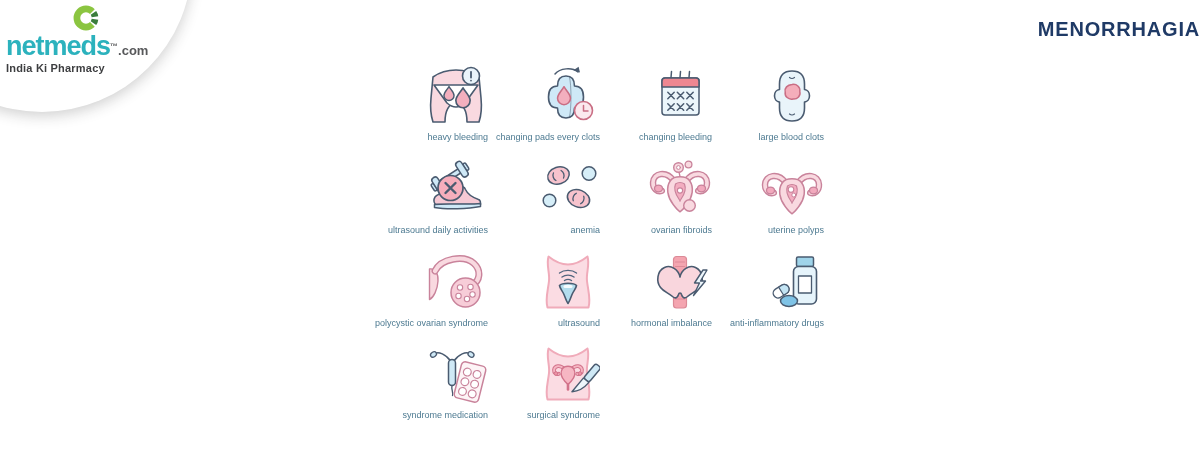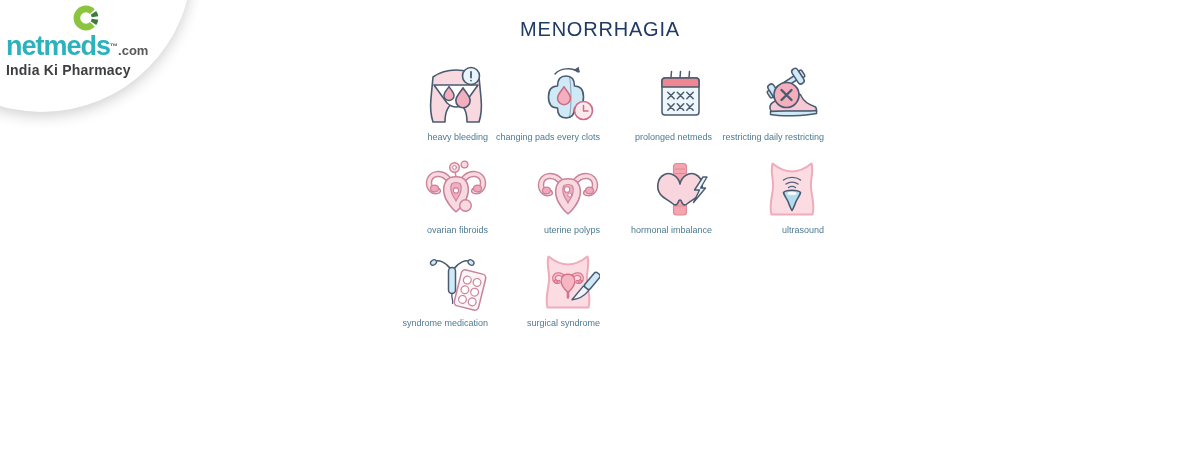--- a/index.html
+++ b/index.html
@@ -14,26 +14,26 @@
     position:absolute;left:-108px;top:-188px;width:300px;height:300px;
     border-radius:50%;background:#fff;box-shadow:0 4px 14px rgba(40,40,40,.22);
     z-index:1;
   }
   .logo-content{position:absolute;left:6px;top:3px;width:160px;text-align:left;z-index:2;}
   .logo-content svg{display:block;margin:0 auto;}
   .brand-line{line-height:1;margin-top:0px;white-space:nowrap;}
   .brand{font-size:27px;font-weight:700;color:#2cb2bd;letter-spacing:-1px;}
   .tm{font-size:8px;color:#57585a;vertical-align:super;font-weight:700;}
   .tld{font-size:13px;color:#57585a;font-weight:700;}
-  .tagline{font-size:14px;color:#3d3e40;font-weight:700;margin-top:2px;letter-spacing:.2px;}
+  .tagline{font-size:11px;color:#3d3e40;font-weight:700;margin-top:2px;letter-spacing:.2px;}
 
   
   .title{
-    position:absolute;top:18px;left:0;width:100%;text-align:center;
-    font-size:20px;font-weight:400;color:#1f3a66;letter-spacing:.8px;
+    position:absolute;top:18px;left:0;width:100%;text-align:right;
+    font-size:20px;font-weight:700;color:#1f3a66;letter-spacing:.8px;
   }
 
   
   .grid{
     position:absolute;top:64px;left:50%;transform:translateX(-50%);
     display:grid;grid-template-columns:repeat(4,112px);row-gap:14px;column-gap:0;
   }
   .cell{width:112px;display:flex;flex-direction:column;align-items:flex-end;}
   .icon-box{width:64px;height:64px;}
   .icon-box svg{width:64px;height:64px;display:block;}
@@ -116,45 +116,77 @@
               <path d="M19.8 28.3 L26.2 34.7 M26.2 28.3 L19.8 34.7"></path>
               <path d="M29.3 28.3 L35.7 34.7 M35.7 28.3 L29.3 34.7"></path>
               <path d="M38.8 28.3 L45.2 34.7 M45.2 28.3 L38.8 34.7"></path>
               <path d="M19.8 39.8 L26.2 46.2 M26.2 39.8 L19.8 46.2"></path>
               <path d="M29.3 39.8 L35.7 46.2 M35.7 39.8 L29.3 46.2"></path>
               <path d="M38.8 39.8 L45.2 46.2 M45.2 39.8 L38.8 46.2"></path>
             </g>
           </g>
         </svg>
       </div>
-      <div class="cell-label">prolonged netmeds</div>
-    </div>
-
+      <div class="cell-label">changing bleeding</div>
+    </div>
+
+    <div class="cell">
+      <div class="icon-box">
+        <svg viewBox="0 0 64 64">
+          <g stroke="#4a5b70" stroke-width="1.6" stroke-linecap="round" stroke-linejoin="round">
+            <path d="M32 7 C40.5 7 44.5 12 44.5 20 L44.5 25.5 C47.5 25.8 49.5 28.5 49.5 31.8 C49.5 35.1 47.5 37.8 44.5 38.1 L44.5 44 C44.5 52 40.5 57 32 57 C23.5 57 19.5 52 19.5 44 L19.5 38.1 C16.5 37.8 14.5 35.1 14.5 31.8 C14.5 28.5 16.5 25.8 19.5 25.5 L19.5 20 C19.5 12 23.5 7 32 7 Z" fill="#e9f4fa"></path>
+            <path d="M32 20.5 C36.5 19.5 40.5 23 39.8 27.5 C41 31.5 37.5 35.5 33 35 C28.5 36 24.5 32.5 25.2 28 C24.2 24 27.5 20.8 32 20.5 Z" fill="#f4aebb" stroke="#c96e84" stroke-width="1.5"></path>
+            <path d="M29.5 13.5 Q32 15.5 34.5 13.5" fill="none" stroke-width="1.2"></path>
+            <path d="M29.5 50 Q32 52 34.5 50" fill="none" stroke-width="1.2"></path>
+          </g>
+        </svg>
+      </div>
+      <div class="cell-label">large blood clots</div>
+    </div>
 
     <div class="cell">
       <div class="icon-box">
         <svg viewBox="0 0 64 64">
           <g stroke="#4a5b70" stroke-width="1.5" stroke-linecap="round" stroke-linejoin="round">
             <g transform="rotate(-33 26 20)">
               <rect x="5.5" y="16" width="3" height="8" rx="1.5" fill="#cfe9f7"></rect>
               <rect x="43.5" y="16" width="3" height="8" rx="1.5" fill="#cfe9f7"></rect>
               <rect x="14" y="17.5" width="24" height="5" fill="#cfe9f7"></rect>
               <rect x="8.5" y="11.5" width="6.5" height="17" rx="3" fill="#cfe9f7"></rect>
               <rect x="37" y="11.5" width="6.5" height="17" rx="3" fill="#cfe9f7"></rect>
             </g>
             <path d="M11 40 C14 36 20 36.5 25 35.5 C29 34.8 33 32.5 36 30.5 C38.5 29 40.5 30 41.5 32.5 C43.5 37 49 40.5 54.5 42.5 C56 43 56.5 44.5 56.5 46 L56.5 47.5 L11.5 47.5 C9.5 45 9.5 42.5 11 40 Z" fill="#f6c9d4"></path>
             <path d="M10.5 47.5 C22 46 44 48 56.5 46.5 L56.5 49.5 C44 52 22 52.5 10.5 50.5 Z" fill="#cfe9f7"></path>
             <circle cx="26.5" cy="31" r="12.5" fill="#f6aebc" stroke-width="1.7"></circle>
             <path d="M21.5 26 L31.5 36 M31.5 26 L21.5 36" stroke-width="2.4"></path>
           </g>
         </svg>
       </div>
-      <div class="cell-label">restricting daily restricting</div>
-    </div>
-
+      <div class="cell-label">ultrasound daily activities</div>
+    </div>
+
+    <div class="cell">
+      <div class="icon-box">
+        <svg viewBox="0 0 64 64">
+          <g stroke="#4a5b70" stroke-width="1.5" stroke-linecap="round" stroke-linejoin="round">
+            <g transform="rotate(-18 22.5 18.5)">
+              <ellipse cx="22.5" cy="18.5" rx="11" ry="8.5" fill="#f7c3cd"></ellipse>
+              <path d="M18.5 14.5 C16.5 16.5 16.5 20.5 18.5 22.5 M26.5 14.5 C28.5 16.5 28.5 20.5 26.5 22.5" fill="none" stroke-width="1.3"></path>
+            </g>
+            <g transform="rotate(22 42.5 41.5)">
+              <ellipse cx="42.5" cy="41.5" rx="11.5" ry="8.5" fill="#f7c3cd"></ellipse>
+              <path d="M38.5 37.5 C36.5 39.5 36.5 43.5 38.5 45.5 M46.5 37.5 C48.5 39.5 48.5 43.5 46.5 45.5" fill="none" stroke-width="1.3"></path>
+            </g>
+            <circle cx="53" cy="16.5" r="6.8" fill="#d6eef8"></circle>
+            <circle cx="13.5" cy="43.5" r="6.3" fill="#d6eef8"></circle>
+          </g>
+        </svg>
+      </div>
+      <div class="cell-label">anemia</div>
+    </div>
 
     <div class="cell">
       <div class="icon-box">
         <svg viewBox="0 0 64 64">
           <g stroke-linecap="round" stroke-linejoin="round">
             <path d="M26 24 C18 13 5.5 16 5 25.5 C4.7 31.5 9.5 35.5 13.8 33.8" fill="none" stroke="#c9839b" stroke-width="6.4"></path>
             <path d="M26 24 C18 13 5.5 16 5 25.5 C4.7 31.5 9.5 35.5 13.8 33.8" fill="none" stroke="#f9d9e0" stroke-width="3.6"></path>
             <path d="M38 24 C46 13 58.5 16 59 25.5 C59.3 31.5 54.5 35.5 50.2 33.8" fill="none" stroke="#c9839b" stroke-width="6.4"></path>
             <path d="M38 24 C46 13 58.5 16 59 25.5 C59.3 31.5 54.5 35.5 50.2 33.8" fill="none" stroke="#f9d9e0" stroke-width="3.6"></path>
             <ellipse cx="10.5" cy="31.5" rx="4" ry="3.4" fill="#f2a9bd" stroke="#c9839b" stroke-width="1.3"></ellipse>
@@ -186,55 +218,92 @@
             <path d="M22.5 25.5 C26 20.5 38 20.5 41.5 25.5 C46.5 32.5 44.5 42 38.8 49.5 C36 53.2 34 55.5 32 56.8 C30 55.5 28 53.2 25.2 49.5 C19.5 42 17.5 32.5 22.5 25.5 Z" fill="#f9d9e0" stroke="#c9839b" stroke-width="1.5"></path>
             <path d="M27.5 29 C30 27 34 27 36.5 29 C38.5 34 36 40 32.8 44.5 C32.3 45.2 32 45.8 32 46.2 C32 45.8 31.7 45.2 31.2 44.5 C28 40 25.5 34 27.5 29 Z" fill="#f3adc0" stroke="#c9839b" stroke-width="1.2"></path>
             <circle cx="31" cy="32.5" r="2.8" fill="#ffffff" stroke="#c9839b" stroke-width="1.1"></circle>
             <circle cx="33.8" cy="38" r="2" fill="#ffffff" stroke="#c9839b" stroke-width="1"></circle>
           </g>
         </svg>
       </div>
       <div class="cell-label">uterine polyps</div>
     </div>
 
+    <div class="cell">
+      <div class="icon-box">
+        <svg viewBox="0 0 64 64">
+          <g stroke-linecap="round" stroke-linejoin="round">
+            <path d="M5.5 19 C11 18 14.5 23.5 14 31 C13.5 40 9.5 47.5 5.5 49.5 Z" fill="#f9d9e0" stroke="#c9839b" stroke-width="1.4"></path>
+            <path d="M11 21 C17 8.5 40 4.5 50 13.5 C57.5 20.5 56 31 48.5 34.5" fill="none" stroke="#c9839b" stroke-width="7"></path>
+            <path d="M11 21 C17 8.5 40 4.5 50 13.5 C57.5 20.5 56 31 48.5 34.5" fill="none" stroke="#f9d9e0" stroke-width="4.2"></path>
+            <circle cx="41.5" cy="42.5" r="14.5" fill="#f7cdd8" stroke="#c9839b" stroke-width="1.5"></circle>
+            <g fill="#ffffff" stroke="#c9839b" stroke-width="1.1">
+              <circle cx="36" cy="37.5" r="2.7"></circle>
+              <circle cx="46.5" cy="37" r="2.7"></circle>
+              <circle cx="34.5" cy="46" r="2.7"></circle>
+              <circle cx="43" cy="49" r="2.7"></circle>
+              <circle cx="48.5" cy="44.5" r="2.7"></circle>
+            </g>
+          </g>
+        </svg>
+      </div>
+      <div class="cell-label">polycystic ovarian syndrome</div>
+    </div>
+
+    <div class="cell">
+      <div class="icon-box">
+        <svg viewBox="0 0 64 64">
+          <g stroke-linecap="round" stroke-linejoin="round">
+            <path d="M12.5 6.5 C10 15 14 22.5 13 31 C12 40.5 9 49 11.5 57.5 L52.5 57.5 C55 49 52 40.5 51 31 C50 22.5 54 15 51.5 6.5 C44 12.5 36 14.5 32 14.5 C28 14.5 20 12.5 12.5 6.5 Z" fill="#fbdce3" stroke="#f0abba" stroke-width="2"></path>
+            <g fill="none" stroke="#51657e" stroke-width="1.4">
+              <path d="M23.5 23 C28 19.5 36 19.5 40.5 23"></path>
+              <path d="M26 27 C29.5 24.5 34.5 24.5 38 27"></path>
+              <path d="M28.5 30.5 C30.5 29.2 33.5 29.2 35.5 30.5"></path>
+            </g>
+            <path d="M23.5 35.5 C26 32.5 38 32.5 40.5 35.5 C40 38.5 38 40.5 36.5 43.5 C35 46.5 34 51 32 53.5 C30 51 29 46.5 27.5 43.5 C26 40.5 24 38.5 23.5 35.5 Z" fill="#b3dced" stroke="#4a5b70" stroke-width="1.6"></path>
+            <rect x="27.5" y="35" width="9" height="3" rx="1.5" fill="#ffffff" opacity="0.85"></rect>
+          </g>
+        </svg>
+      </div>
+      <div class="cell-label">ultrasound</div>
+    </div>
 
     <div class="cell">
       <div class="icon-box">
         <svg viewBox="0 0 64 64">
           <g stroke-linecap="round" stroke-linejoin="round">
             <rect x="25.5" y="6.5" width="13" height="18" rx="3" fill="#f4a5b0" stroke="#db8a97" stroke-width="1.2"></rect>
             <path d="M27.5 12 H36.5 M27.5 16.5 H36.5" stroke="#db8a97" stroke-width="1.2"></path>
             <rect x="25.5" y="42" width="13" height="16" rx="3" fill="#f4a5b0" stroke="#db8a97" stroke-width="1.2"></rect>
             <path d="M27.5 49 H36.5" stroke="#db8a97" stroke-width="1.2"></path>
             <path d="M32 27 C30.5 19.5 23 14.5 16.5 17.5 C9 21 8 31.5 12.5 37.5 C15.5 41.5 20.5 43 24.5 46.5 C27.5 49 29.5 48 30.5 44.5 C31 42.5 33 42.5 33.5 44.5 C34.5 48 36.5 49 39.5 46.5 C43.5 43 48.5 41.5 51.5 37.5 C56 31.5 55 21 47.5 17.5 C41 14.5 33.5 19.5 32 27 Z" fill="#f9d6dd" stroke="#4a5b70" stroke-width="1.6"></path>
             <path d="M55 20 L46.5 33 L51.5 33 L45.5 45.5 L57.5 31 L52.5 31 L59 20 Z" fill="#eef7fc" stroke="#4a5b70" stroke-width="1.4"></path>
           </g>
         </svg>
       </div>
       <div class="cell-label">hormonal imbalance</div>
     </div>
 
     <div class="cell">
       <div class="icon-box">
         <svg viewBox="0 0 64 64">
-          <g stroke-linecap="round" stroke-linejoin="round">
-            <path d="M12.5 6.5 C10 15 14 22.5 13 31 C12 40.5 9 49 11.5 57.5 L52.5 57.5 C55 49 52 40.5 51 31 C50 22.5 54 15 51.5 6.5 C44 12.5 36 14.5 32 14.5 C28 14.5 20 12.5 12.5 6.5 Z" fill="#fbdce3" stroke="#f0abba" stroke-width="2"></path>
-            <g fill="none" stroke="#51657e" stroke-width="1.4">
-              <path d="M23.5 23 C28 19.5 36 19.5 40.5 23"></path>
-              <path d="M26 27 C29.5 24.5 34.5 24.5 38 27"></path>
-              <path d="M28.5 30.5 C30.5 29.2 33.5 29.2 35.5 30.5"></path>
-            </g>
-            <path d="M23.5 35.5 C26 32.5 38 32.5 40.5 35.5 C40 38.5 38 40.5 36.5 43.5 C35 46.5 34 51 32 53.5 C30 51 29 46.5 27.5 43.5 C26 40.5 24 38.5 23.5 35.5 Z" fill="#b3dced" stroke="#4a5b70" stroke-width="1.6"></path>
-            <rect x="27.5" y="35" width="9" height="3" rx="1.5" fill="#ffffff" opacity="0.85"></rect>
-          </g>
-        </svg>
-      </div>
-      <div class="cell-label">ultrasound</div>
-    </div>
-
+          <g stroke="#4a5b70" stroke-linecap="round" stroke-linejoin="round">
+            <rect x="36.5" y="7" width="17" height="9.5" rx="1.5" fill="#9fd4ea" stroke-width="1.5"></rect>
+            <rect x="33.5" y="16.5" width="23" height="37.5" rx="5" fill="#e6f4fb" stroke-width="1.6"></rect>
+            <rect x="38.5" y="26" width="13" height="17" fill="#ffffff" stroke-width="1.3"></rect>
+            <g transform="rotate(-32 21 41)">
+              <rect x="12.5" y="36.5" width="17" height="9.5" rx="4.75" fill="#ffffff" stroke-width="1.4"></rect>
+              <path d="M21 36.5 L24.75 36.5 A4.75 4.75 0 0 1 24.75 46 L21 46 Z" fill="#c3e4f4" stroke-width="1.2"></path>
+            </g>
+            <ellipse cx="29" cy="51" rx="8.5" ry="5.5" fill="#7fc3e6" stroke-width="1.5"></ellipse>
+          </g>
+        </svg>
+      </div>
+      <div class="cell-label">anti-inflammatory drugs</div>
+    </div>
 
     <div class="cell">
       <div class="icon-box">
         <svg viewBox="0 0 64 64">
           <g stroke-linecap="round" stroke-linejoin="round">
             <path d="M27 19.5 C22.5 12.5 14 8.5 10 12" fill="none" stroke="#4a5b70" stroke-width="1.5"></path>
             <ellipse cx="9.5" cy="12.5" rx="3.2" ry="2.4" transform="rotate(-35 9.5 12.5)" fill="#cfe9f6" stroke="#4a5b70" stroke-width="1.3"></ellipse>
             <path d="M29.5 19.5 C34 12.5 42.5 8.5 46.5 12" fill="none" stroke="#4a5b70" stroke-width="1.5"></path>
             <ellipse cx="47" cy="12.5" rx="3.2" ry="2.4" transform="rotate(35 47 12.5)" fill="#cfe9f6" stroke="#4a5b70" stroke-width="1.3"></ellipse>
             <rect x="24.5" y="17.5" width="7" height="26" rx="3.5" fill="#cfe9f6" stroke="#4a5b70" stroke-width="1.5"></rect>

